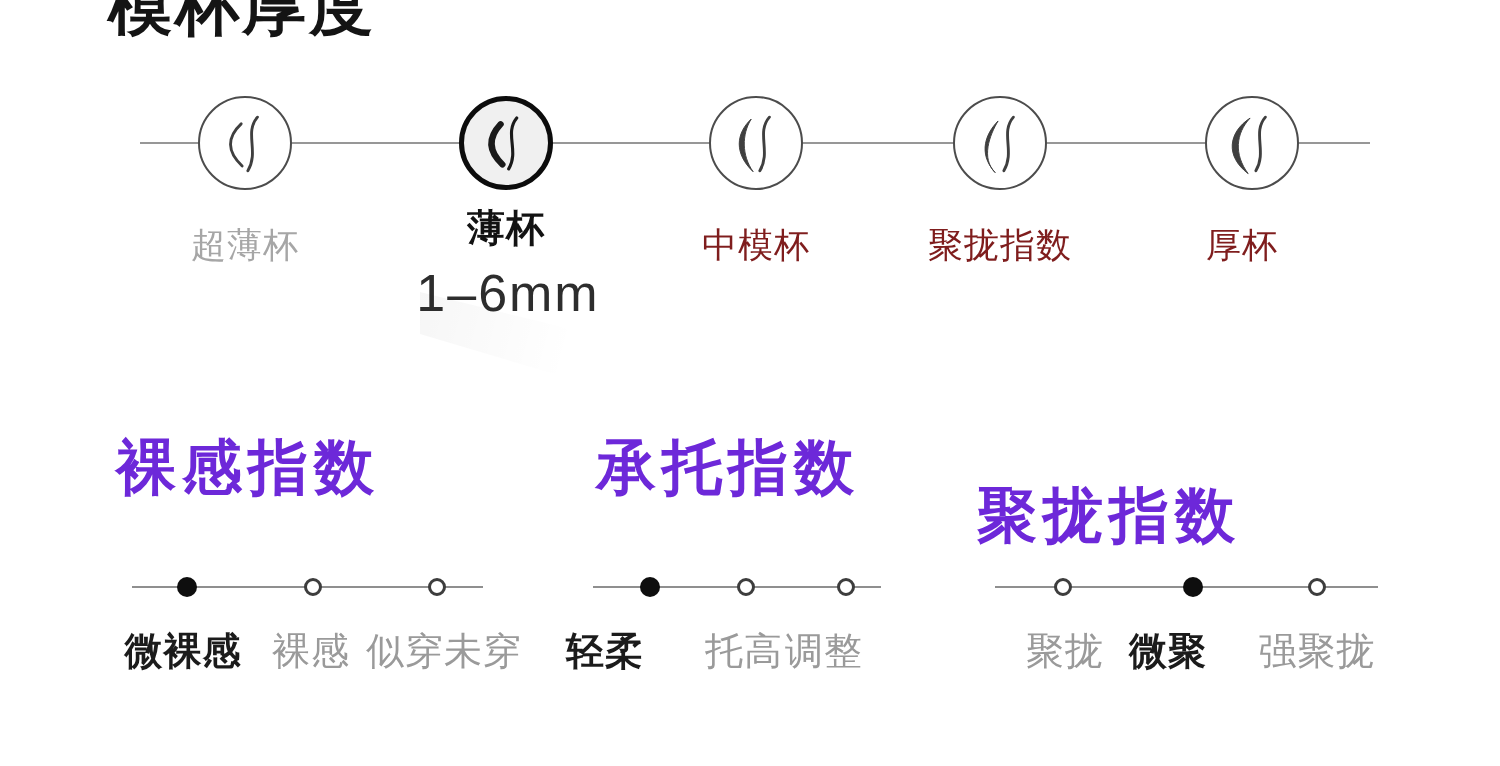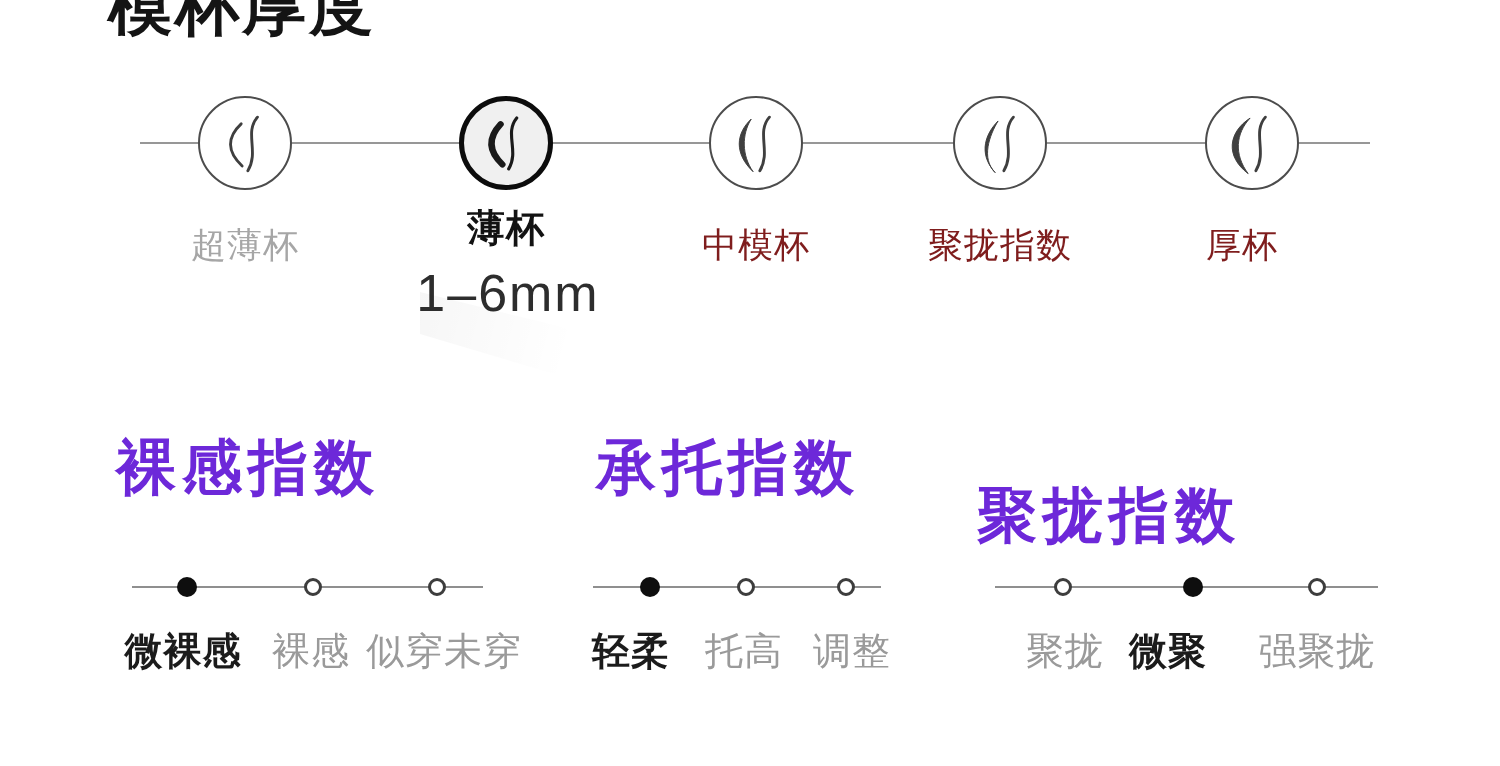--- a/index.html
+++ b/index.html
@@ -119,23 +119,23 @@
     <div class="opt" style="left:311px">裸感</div>
     <div class="opt" style="left:444px">似穿未穿</div>
   </div>
 
   <div>
     <h2 class="index-title t2">承托指数</h2>
     <div class="slider-track s2"></div>
     <div class="dot filled" style="left:640px"></div>
     <div class="dot open" style="left:737px"></div>
     <div class="dot open" style="left:837px"></div>
-    <div class="opt selected" style="left:631px">轻柔</div>
+    <div class="opt selected" style="left:605px">轻柔</div>
     <div class="opt" style="left:744px">托高</div>
-    <div class="opt" style="left:852px">调整</div>
+    <div class="opt" style="left:824px">调整</div>
   </div>
 
   <div>
     <h2 class="index-title t3">聚拢指数</h2>
     <div class="slider-track s3"></div>
     <div class="dot open" style="left:1054px"></div>
     <div class="dot filled" style="left:1183px"></div>
     <div class="dot open" style="left:1308px"></div>
     <div class="opt" style="left:1065px">聚拢</div>
     <div class="opt selected" style="left:1168px">微聚</div>

